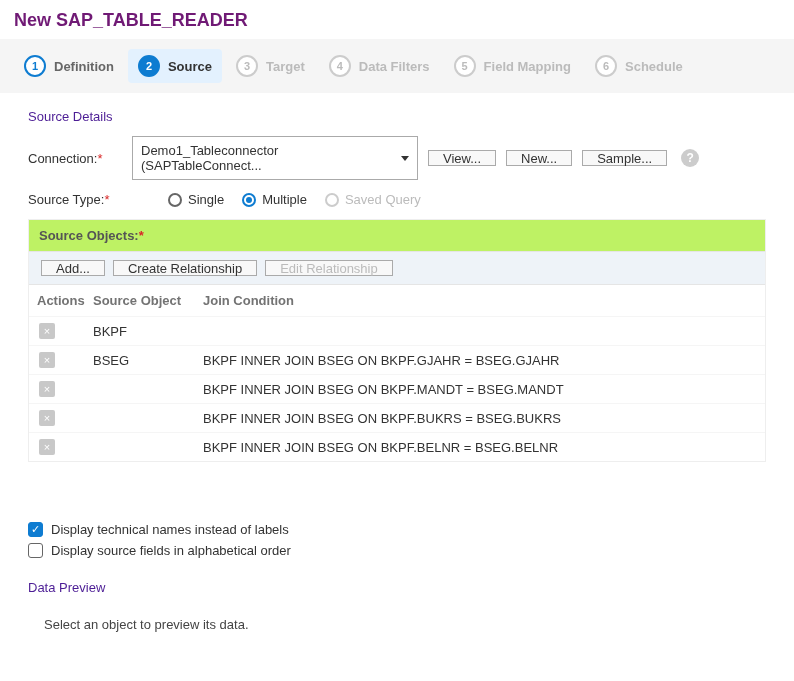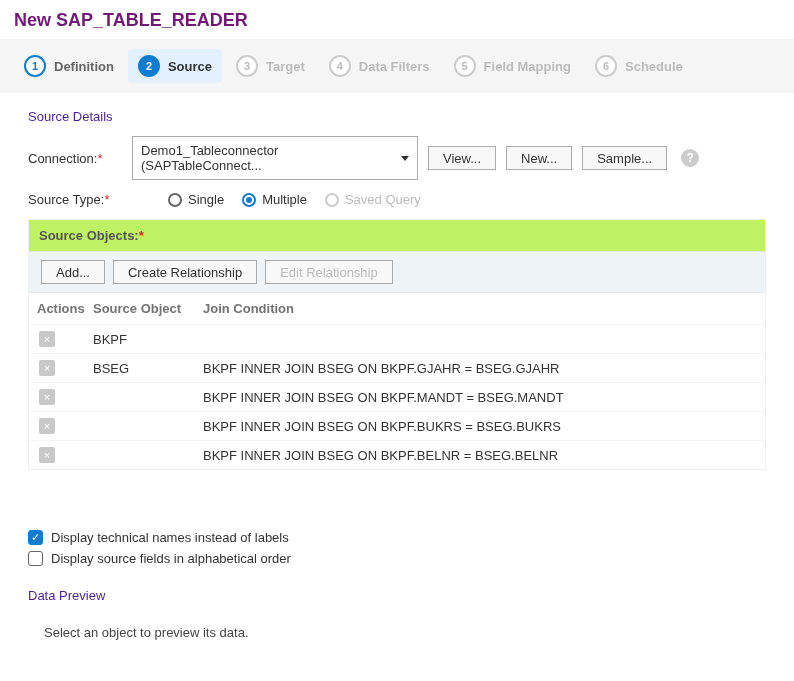--- a/index.html
+++ b/index.html
@@ -14,21 +14,21 @@
     .wiz-label { font-size: 13px; font-weight: 600; color: #bbb; }
     .wiz-step.done .wiz-label { color: #666; }
     .wiz-step.active .wiz-label { color: #333; font-weight: 700; }
     .section { padding: 0 28px; }
     .section-title { font-weight: 400; font-size: 13px; margin: 6px 0 12px; color: #4c1d95; }
     .form-row { display: flex; align-items: center; gap: 10px; margin-bottom: 12px; }
     .form-label { min-width: 94px; font-size: 13px; color: #333; }
     .req { color: #d92727; }
     .select { display: flex; align-items: center; justify-content: center; border: 1px solid #aaa; background: #fff; height: 44px; padding: 0 8px; width: 286px; font-size: 13px; cursor: pointer; }
     .select .caret { border-top: 5px solid #333; border-left: 4px solid transparent; border-right: 4px solid transparent; }
-    .btn { border: 1px solid #aaa; background: #f8f8f8; height: 24px; padding: 0 14px; font-size: 13px; cursor: pointer; color: #333; }
+    .btn { border: 1px solid #aaa; background: #f8f8f8; height: 16px; padding: 0 14px; font-size: 13px; cursor: pointer; color: #333; }
     .btn:disabled { color: #bbb; cursor: default; }
     .radio-row { display: flex; align-items: center; gap: 18px; margin-left: 36px; }
     .radio-opt { display: flex; align-items: center; gap: 6px; font-size: 13px; color: #333; }
     .radio-opt.disabled { color: #bbb; }
     .radio-circle { width: 14px; height: 14px; border-radius: 50%; border: 2px solid #666; display: inline-flex; align-items: center; justify-content: center; }
     .radio-circle.selected { border-color: #0e7cd1; }
     .radio-dot { width: 6px; height: 6px; border-radius: 50%; background: #0e7cd1; }
     .help-icon { width: 18px; height: 18px; border-radius: 50%; background: #ccc; color: #fff; display: inline-flex; align-items: center; justify-content: center; font-size: 12px; font-weight: 700; margin-left: 4px; }
     .source-obj-box { border: 1px solid #eee; background: #fff; margin-top: 4px; }
     .source-obj-hdr { background: #bef264; padding: 8px 10px; font-weight: 700; color: #555; font-size: 13px; }

